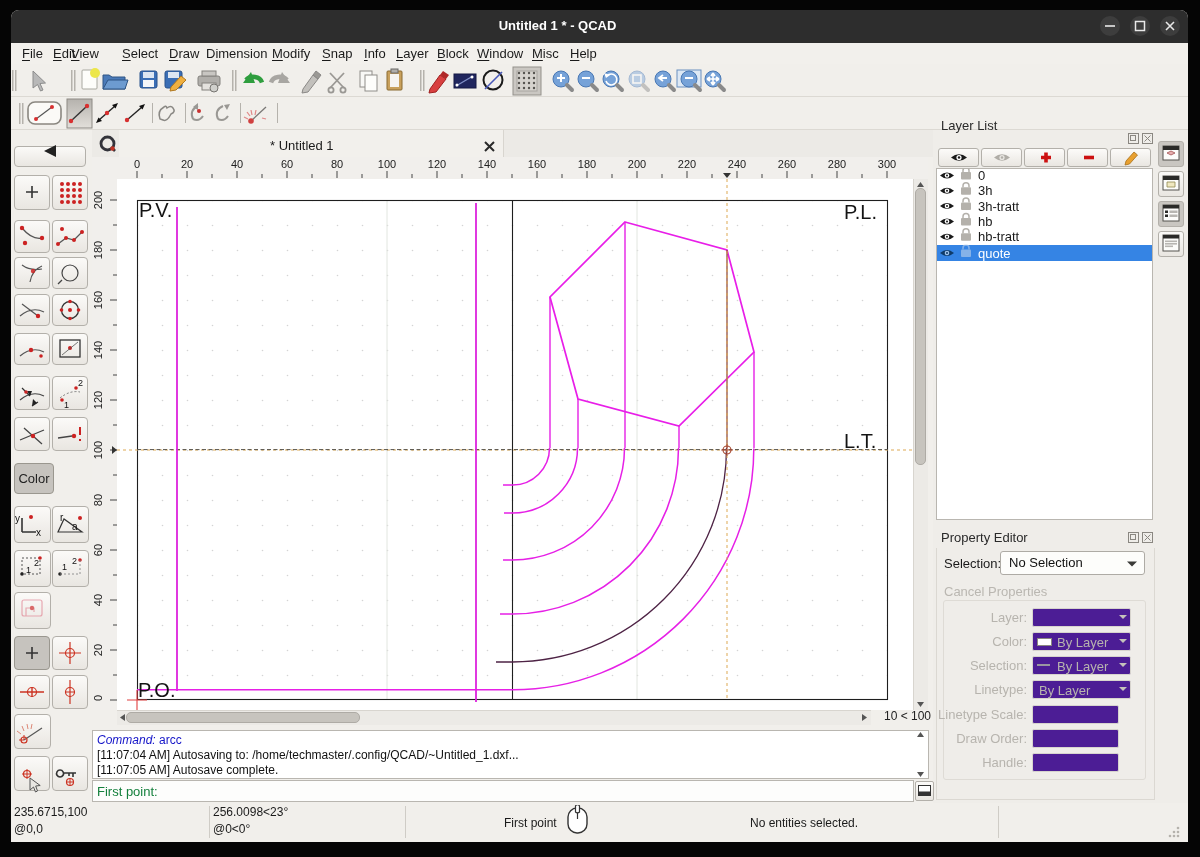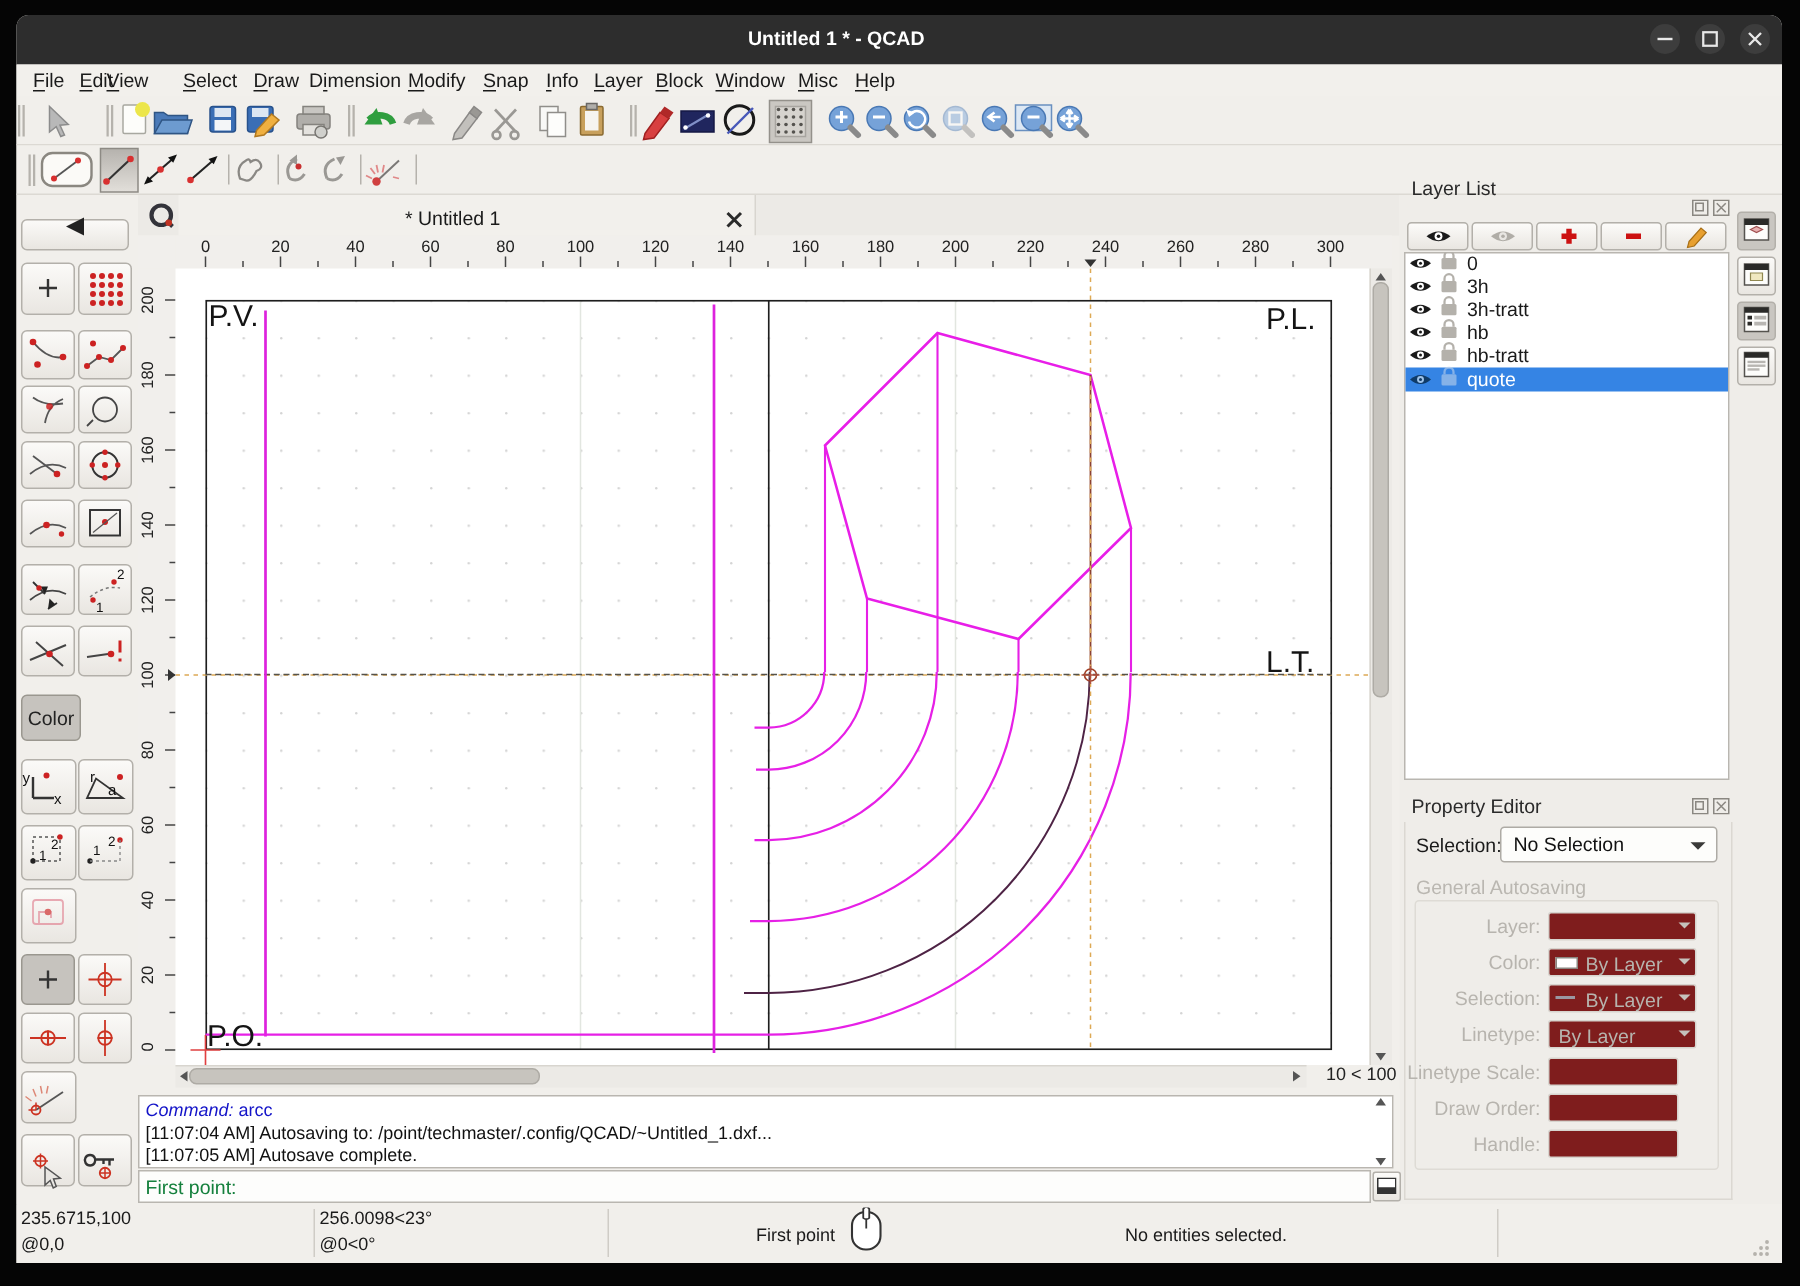--- a/index.html
+++ b/index.html
@@ -31,21 +31,21 @@
 .histline { position:absolute; left:97px; font-size:12px; color:#111; white-space:pre; }
 #cmdrow { position:absolute; left:92px; top:780px; width:822px; height:22px; background:#fdfdfc; border:1px solid #b9b6b0; }
 #statusbar { position:absolute; left:11px; top:803px; width:1177px; height:39px; background:#f1efeb; }
 .st { position:absolute; font-size:12px; color:#1a1a1a; }
 .ssep { position:absolute; top:806px; width:1px; height:32px; background:#cfccc6; }
 .paneltitle { font-size:13px; color:#2a2a2a; }
 .lbtn { position:absolute; width:41px; height:19px; background:linear-gradient(#fcfbf9,#e9e6e1); border:1px solid #b3b0aa; border-radius:3px; }
 .dockbtn { position:absolute; left:1158px; width:26px; height:26px; background:linear-gradient(#fbfaf8,#e9e6e1); border:1px solid #b3b0aa; border-radius:3px; }
 .dockbtn.pressed { background:#c9c6c1; }
 .pelabel { position:absolute; font-size:13px; color:#b7b4ae; text-align:right; white-space:nowrap; width:127px; left:900px; }
-.pefield { position:absolute; height:19px; background:#7f1d1d; border:1px solid #d7d4ce; border-radius:2px; font-size:13px; color:#b7b4ae; }
+.pefield { position:absolute; height:19px; background:#4c1d95; border:1px solid #d7d4ce; border-radius:2px; font-size:13px; color:#b7b4ae; }
 </style></head>
 <body>
 <div id="root">
 <div id="win"></div>
 <div id="titlebar"></div>
 <div id="titletext">Untitled 1 * - QCAD</div>
 
 <svg class="abs" style="left:1100px;top:16px" width="90" height="20">
  <circle cx="10" cy="10" r="10" fill="#3d3d3d"></circle>
       <rect x="5" y="9.2" width="10" height="1.6" fill="#e8e8e8"></rect>
@@ -677,21 +677,21 @@
       <rect x="2.5" y="2.5" width="5" height="5" fill="none" stroke="#8a8781"></rect>
       <rect x="14.5" y="0.5" width="10" height="10" fill="none" stroke="#8a8781"></rect>
       <path d="M16.5 2.5 l6 6 M22.5 2.5 l-6 6" stroke="#8a8781"></path>
     </svg>
 <div class="abs" style="left:936px;top:548px;width:219px;height:252px;border:1px solid #dbd8d2;border-top:none"></div>
 <div class="abs" style="left:944px;top:556px;font-size:13px;color:#1a1a1a">Selection:</div>
 <div class="abs" style="left:1000px;top:551px;width:145px;height:24px;background:#fdfdfb;border:1px solid #aeaba5;border-radius:3px;font-size:13px;color:#111;line-height:22px;padding-left:8px">No Selection</div>
 <svg class="abs" style="left:1126px;top:560px" width="12" height="8">
       <path d="M1 1.5 l5 5 5 -5 z" fill="#3a3a38"></path>
     </svg>
-<div class="abs" style="left:944px;top:584px;font-size:13px;color:#bab7b1">General Autosaving</div>
+<div class="abs" style="left:944px;top:584px;font-size:13px;color:#bab7b1">Cancel Properties</div>
 <div class="abs" style="left:943px;top:600px;width:203px;height:180px;border:1px solid #dedbd5;border-radius:3px"></div>
 <div class="pelabel" style="top:610px">Layer:</div>
 <div class="pefield" style="left:1032px;top:608px;width:99px"></div>
 <div class="pelabel" style="top:634px">Color:</div>
 <div class="pefield" style="left:1032px;top:632px;width:99px"><span style="display:inline-block;width:15px;height:8px;background:#fff;border:1px solid #8a8781;margin:5px 3px 0 4px"></span><span style="position:absolute;top:2px;left:24px">By Layer</span></div>
 <div class="pelabel" style="top:658px">Selection:</div>
 <div class="pefield" style="left:1032px;top:656px;width:99px"><span style="display:inline-block;width:13px;height:2px;background:#9a97a1;margin:0 3px 3px 4px"></span><span style="position:absolute;top:2px;left:24px">By Layer</span></div>
 <div class="pelabel" style="top:682px">Linetype:</div>
 <div class="pefield" style="left:1032px;top:680px;width:99px">
       <span style="position:absolute;top:2px;left:6px">By Layer</span>
@@ -704,21 +704,21 @@
 <div class="pefield" style="left:1032px;top:753px;width:87px"></div>
 <svg class="abs" style="left:1118px;top:613px" width="40" height="150" fill="#c5c2bc">
       <path d="M1 2 l4 4 4 -4 z"></path>
       <path d="M1 26 l4 4 4 -4 z"></path>
       <path d="M1 50 l4 4 4 -4 z"></path>
       <path d="M1 74 l4 4 4 -4 z"></path>
     </svg>
 <div id="cmdarea"></div>
 <div id="histbox"></div>
 <div class="histline" style="top:733px"><span style="color:#1414c8"><i>Command: </i>arcc</span></div>
-<div class="histline" style="top:748px">[11:07:04 AM] Autosaving to: /point/techmaster/.config/QCAD/~Untitled_1.dxf...</div>
+<div class="histline" style="top:748px">[11:07:04 AM] Autosaving to: /home/techmaster/.config/QCAD/~Untitled_1.dxf...</div>
 <div class="histline" style="top:763px">[11:07:05 AM] Autosave complete.</div>
 <div id="cmdrow"></div>
 <div class="abs" style="left:97px;top:784px;font-size:13px;color:#15803d">First point:</div>
 <div id="statusbar"></div>
 <div class="st" style="left:14px;top:805px">235.6715,100</div>
 <div class="st" style="left:14px;top:822px">@0,0</div>
 <div class="ssep" style="left:209px"></div>
 <div class="st" style="left:213px;top:805px">256.0098&lt;23°</div>
 <div class="st" style="left:213px;top:822px">@0&lt;0°</div>
 <div class="ssep" style="left:405px"></div>

